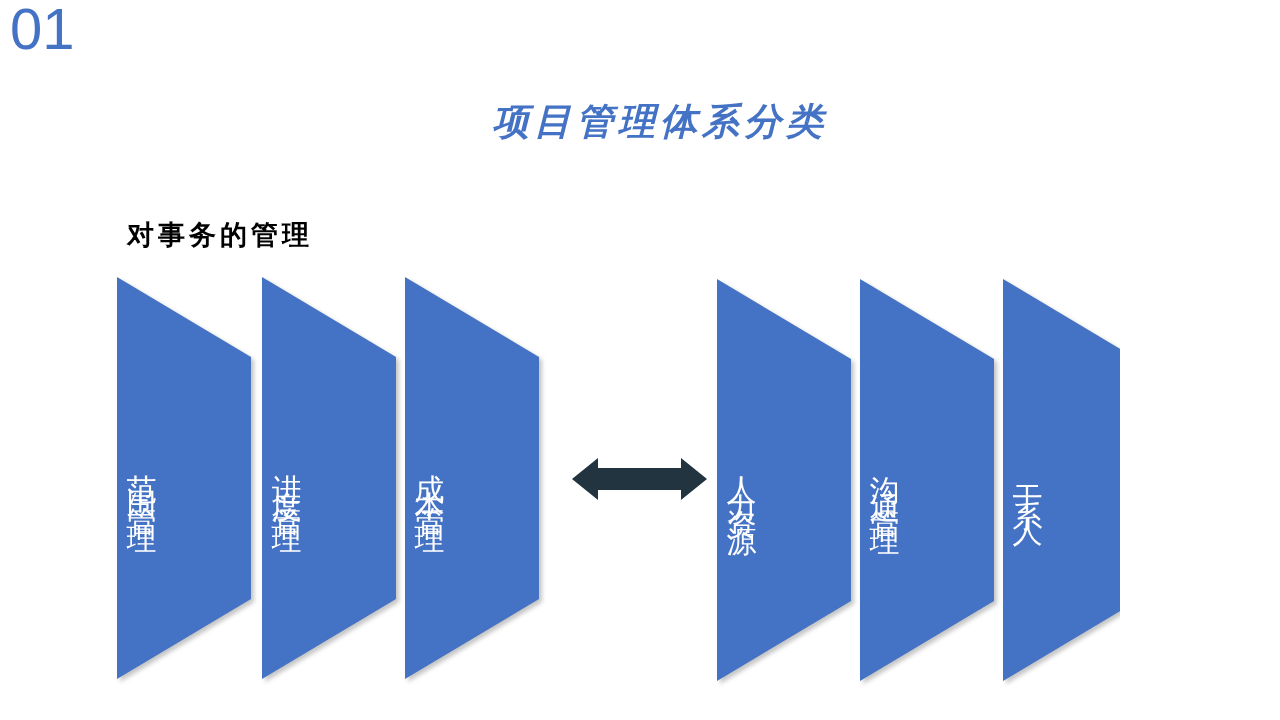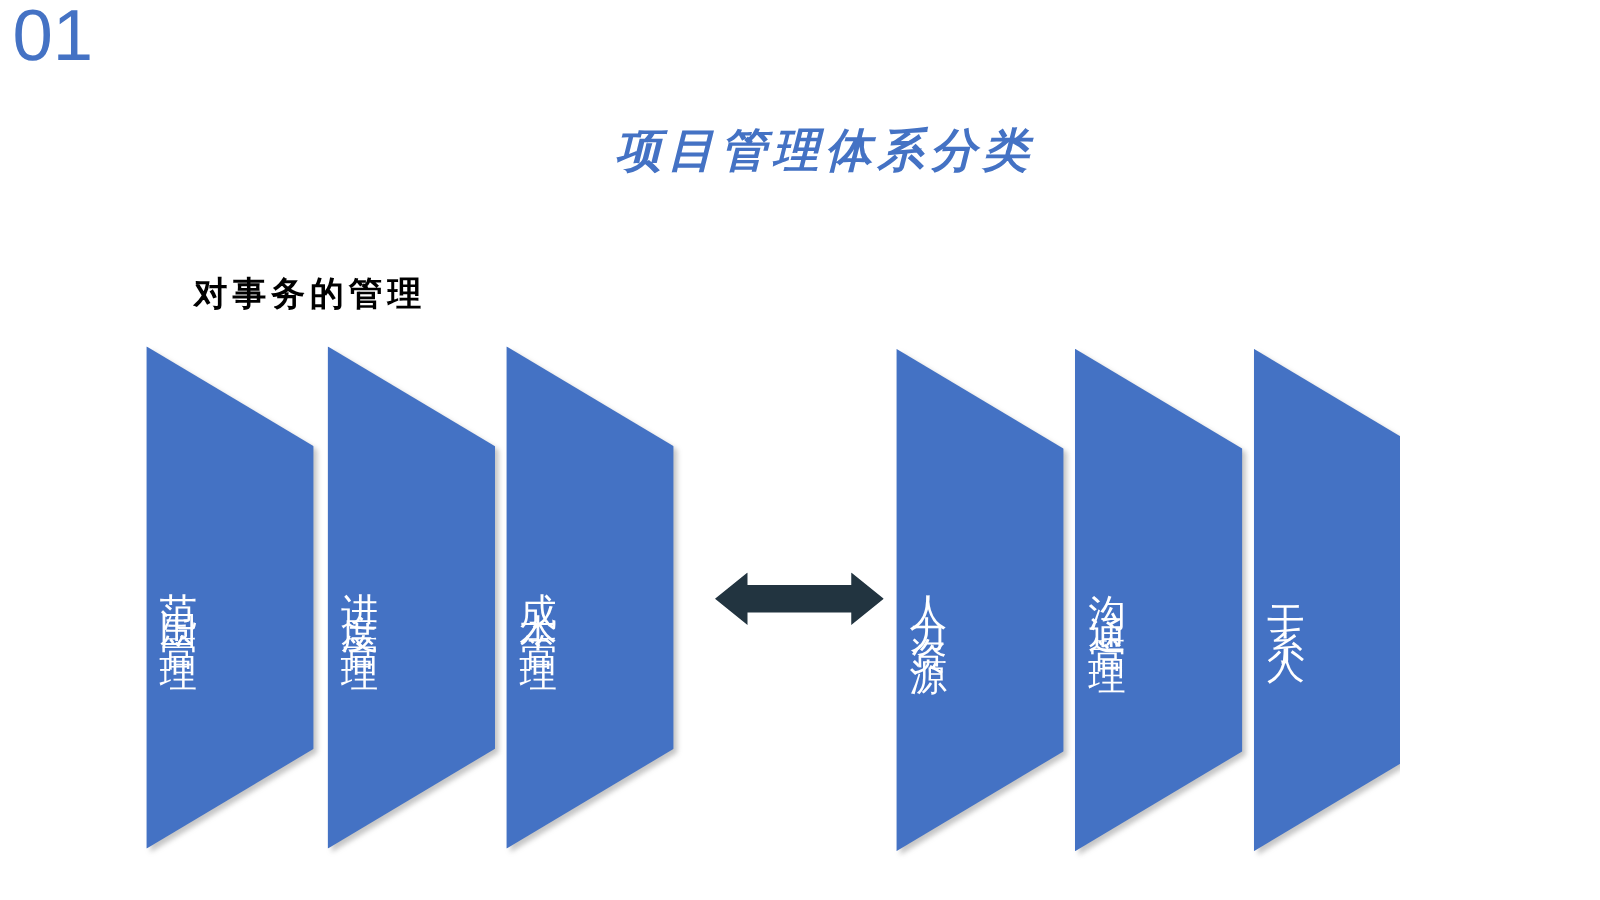--- a/index.html
+++ b/index.html
@@ -40,21 +40,21 @@
   }
   .group-label {
     position: absolute;
     top: 219px;
     font-size: 27px;
     font-weight: bold;
     letter-spacing: 4px;
     line-height: 1.2;
     color: var(--label-text);
   }
-  .group-label.left  { left: 127px; margin-left: 28px; }
+  .group-label.left  { left: 127px; }
   .group-label.right { left: 727px; }
   .banner {
     position: absolute;
     width: 134px;
     height: 402px;
     filter: drop-shadow(3px 3px 2px rgba(90, 90, 90, 0.35));
   }
   .banner-fill {
     position: absolute;
     left: 0; top: 0; right: 0; bottom: 0;

